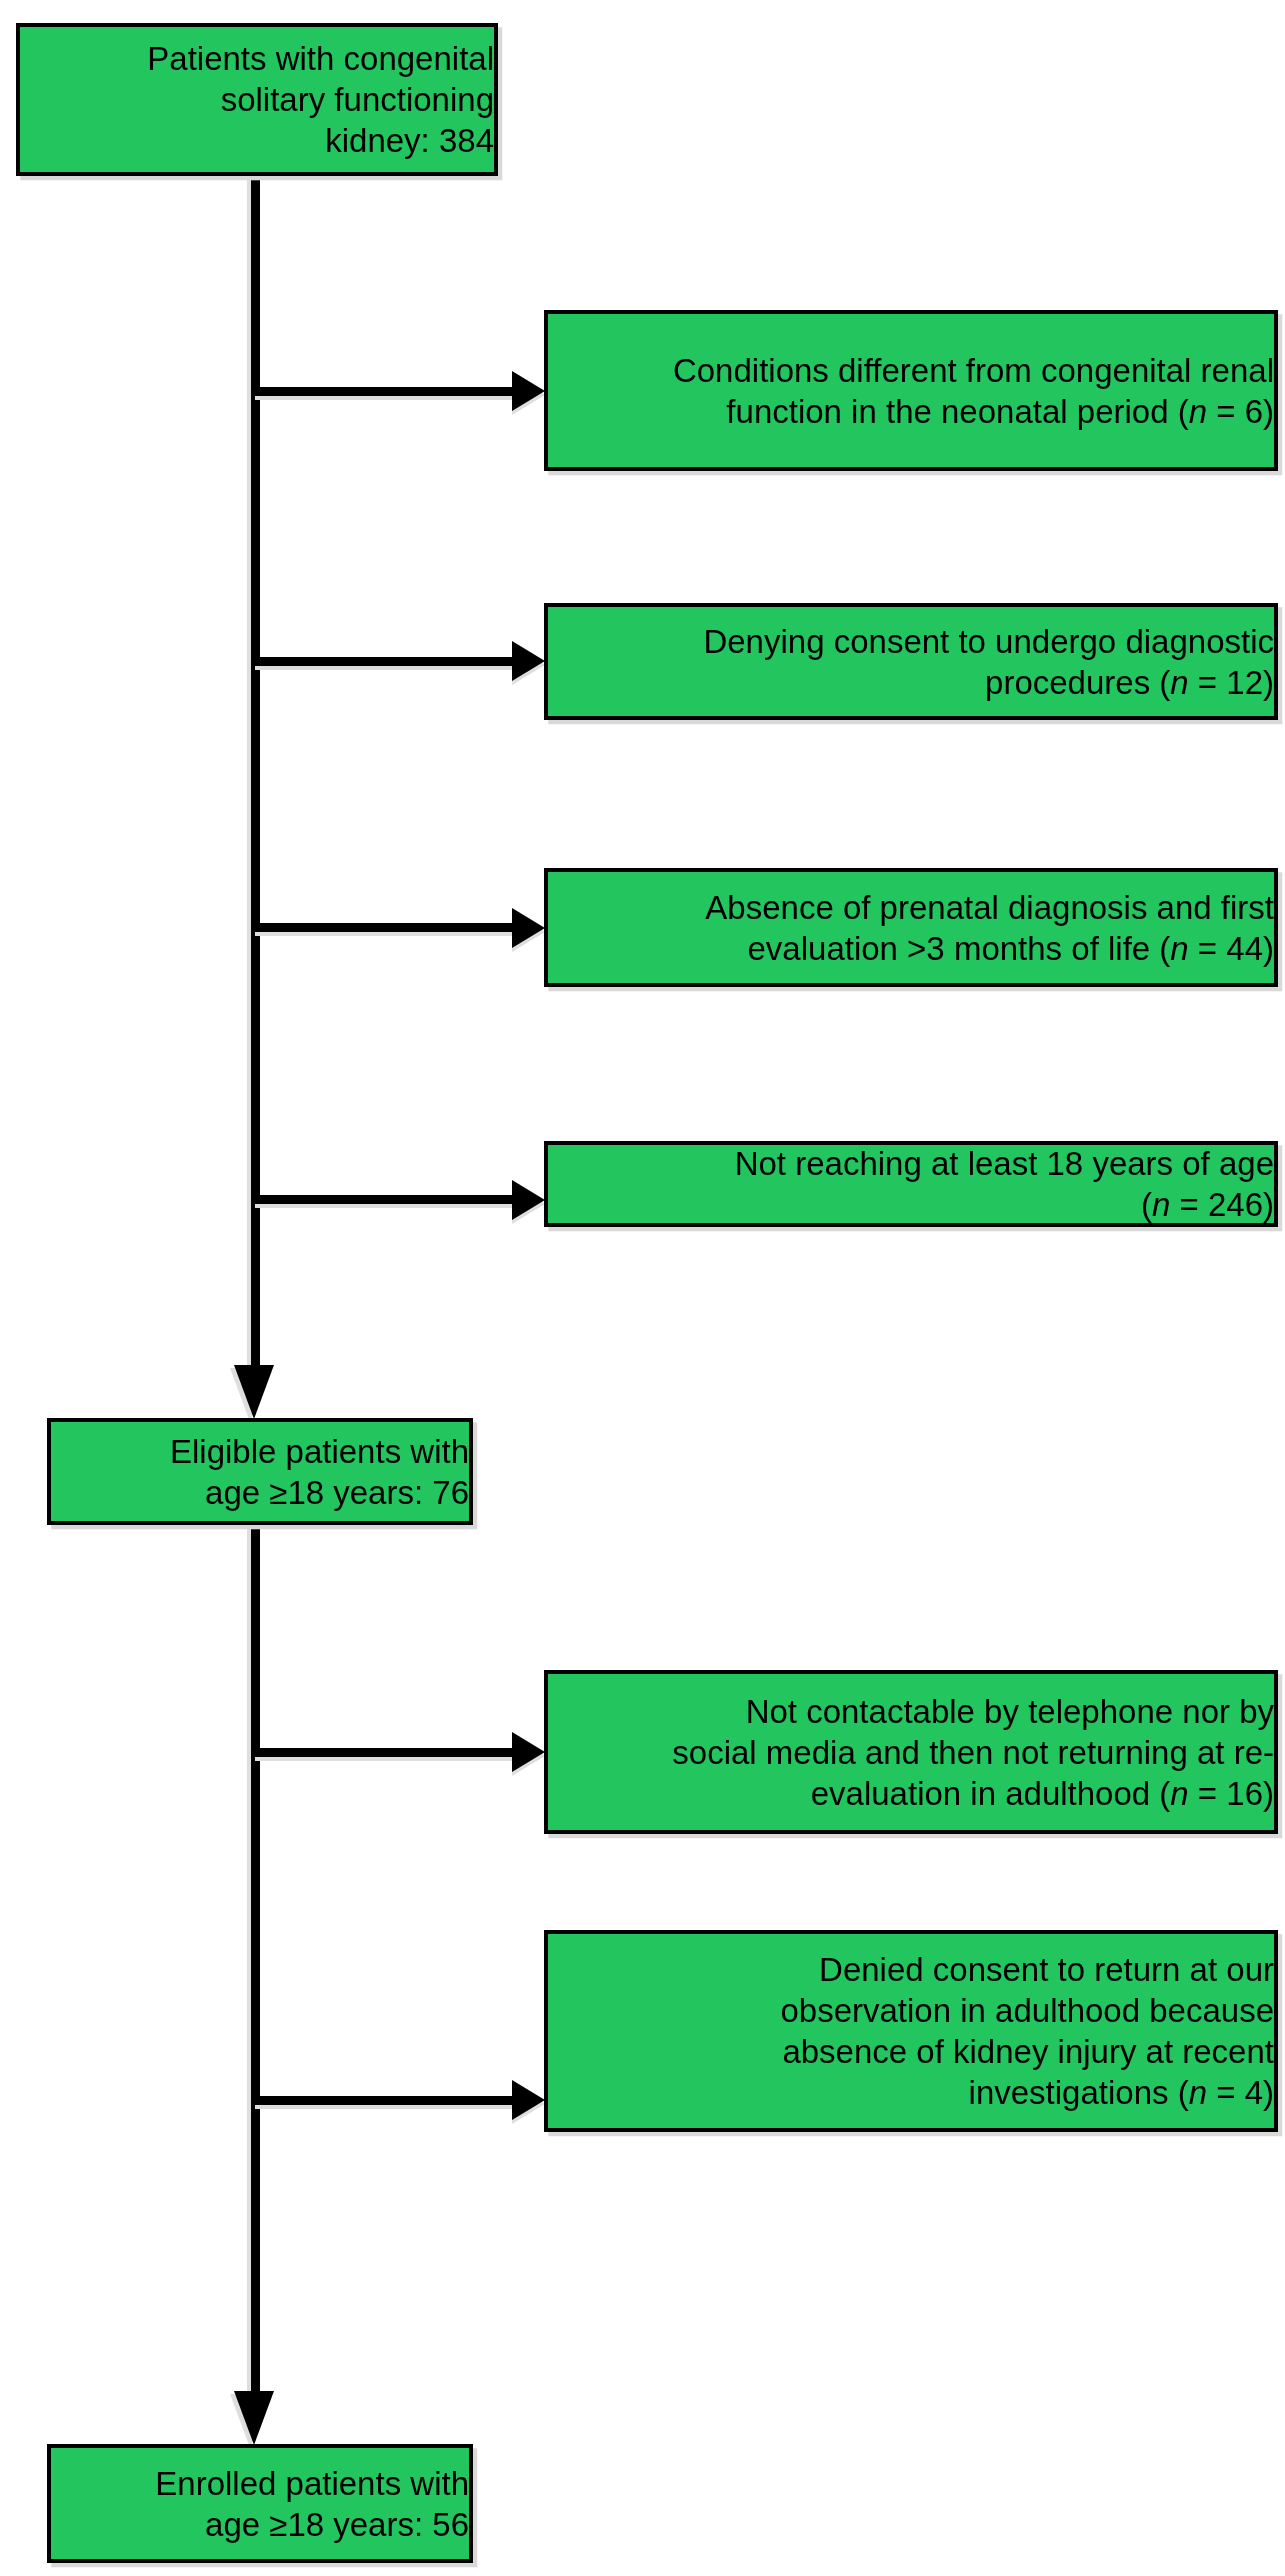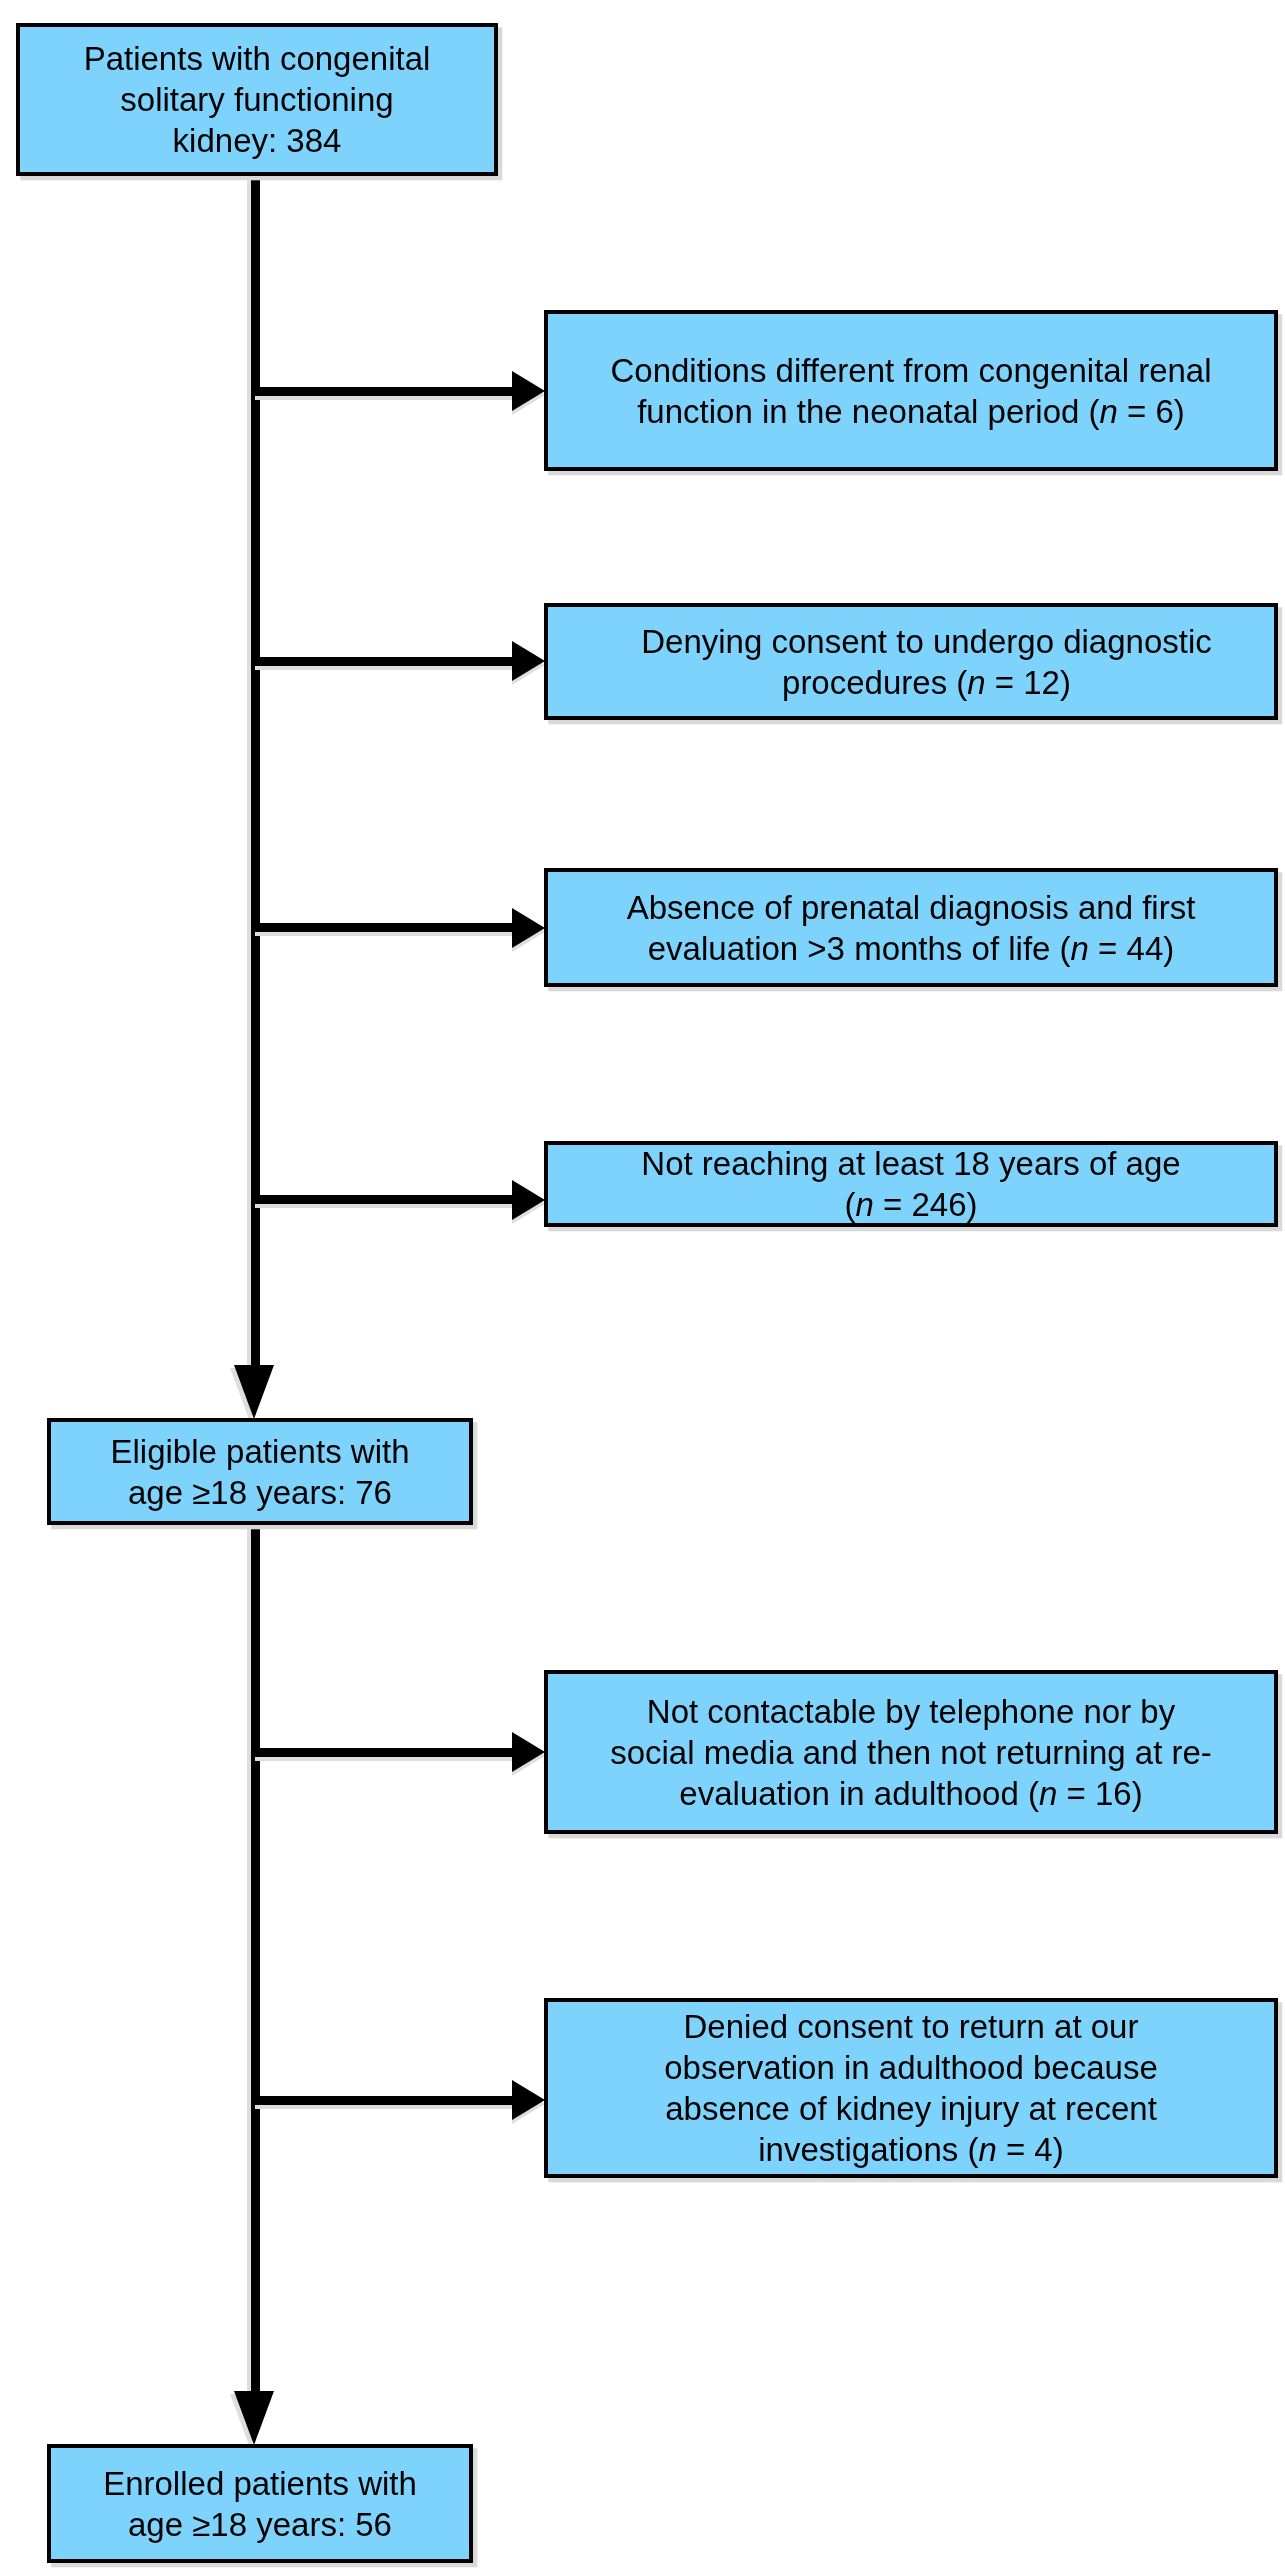--- a/index.html
+++ b/index.html
@@ -2,24 +2,24 @@
 <html style="font-size:8.6px"><head>
 <meta charset="utf-8">
 <style>
   html, body { margin:0; padding:0; background:#ffffff; }
   .canvas {
     position:relative; width:1285px; height:2576px; background:#ffffff;
     font-family:"Liberation Sans", sans-serif; color:#000;
     overflow:hidden;
   }
   .fbox {
-    position:absolute; box-sizing:border-box; background:#7dd3fc;
+    position:absolute; box-sizing:border-box; background:#22c55e;
     border:4.8px solid #000000;
     box-shadow:4.3px 4.3px 0 #d9d9d9;
-    display:flex; flex-direction:column; align-items:center; justify-content:center;
+    display:flex; flex-direction:column; align-items:flex-end; justify-content:center;
     text-align:center; font-size:33px; line-height:41px; font-weight:400;
   }
   .ln { white-space:pre-wrap; }
   .arrow-layer { position:absolute; left:0; top:0; width:100%; height:100%; pointer-events:none; }
   .layer-v { filter:drop-shadow(-3.2px 3.2px 0 #dedede); }
   .layer-h { filter:drop-shadow(0 4.8px 0 #dedede); }
   .vline { position:absolute; width:9px; background:#000; }
   .hline { position:absolute; height:9px; background:#000; }
   .head-down {
     position:absolute; width:0; height:0;
@@ -96,21 +96,21 @@
       <div class="ln"><span>Eligible patients with</span></div>
       <div class="ln"><span>age ≥18 years: 76</span></div>
     </div>
 
   <div class="fbox" style="left:544px; top:1670px; width:734px; height:164px;">
       <div class="ln"><span>Not contactable by telephone nor by</span></div>
       <div class="ln"><span>social media and then not returning at re-</span></div>
       <div class="ln"><span>evaluation in adulthood (</span><span style="font-style: italic;">n</span><span> = 16)</span></div>
     </div>
 
-  <div class="fbox" style="left:544px; top:1998px; width:734px; height:180px;">
+  <div class="fbox" style="left:544px; top:1930px; width:734px; height:202px;">
       <div class="ln"><span>Denied consent to return at our</span></div>
       <div class="ln"><span>observation in adulthood because</span></div>
       <div class="ln"><span>absence of kidney injury at recent</span></div>
       <div class="ln"><span>investigations (</span><span style="font-style: italic;">n</span><span> = 4)</span></div>
     </div>
 
   <div class="fbox" style="left:47px; top:2444px; width:426px; height:119px;">
       <div class="ln"><span>Enrolled patients with</span></div>
       <div class="ln"><span>age ≥18 years: 56</span></div>
     </div>

